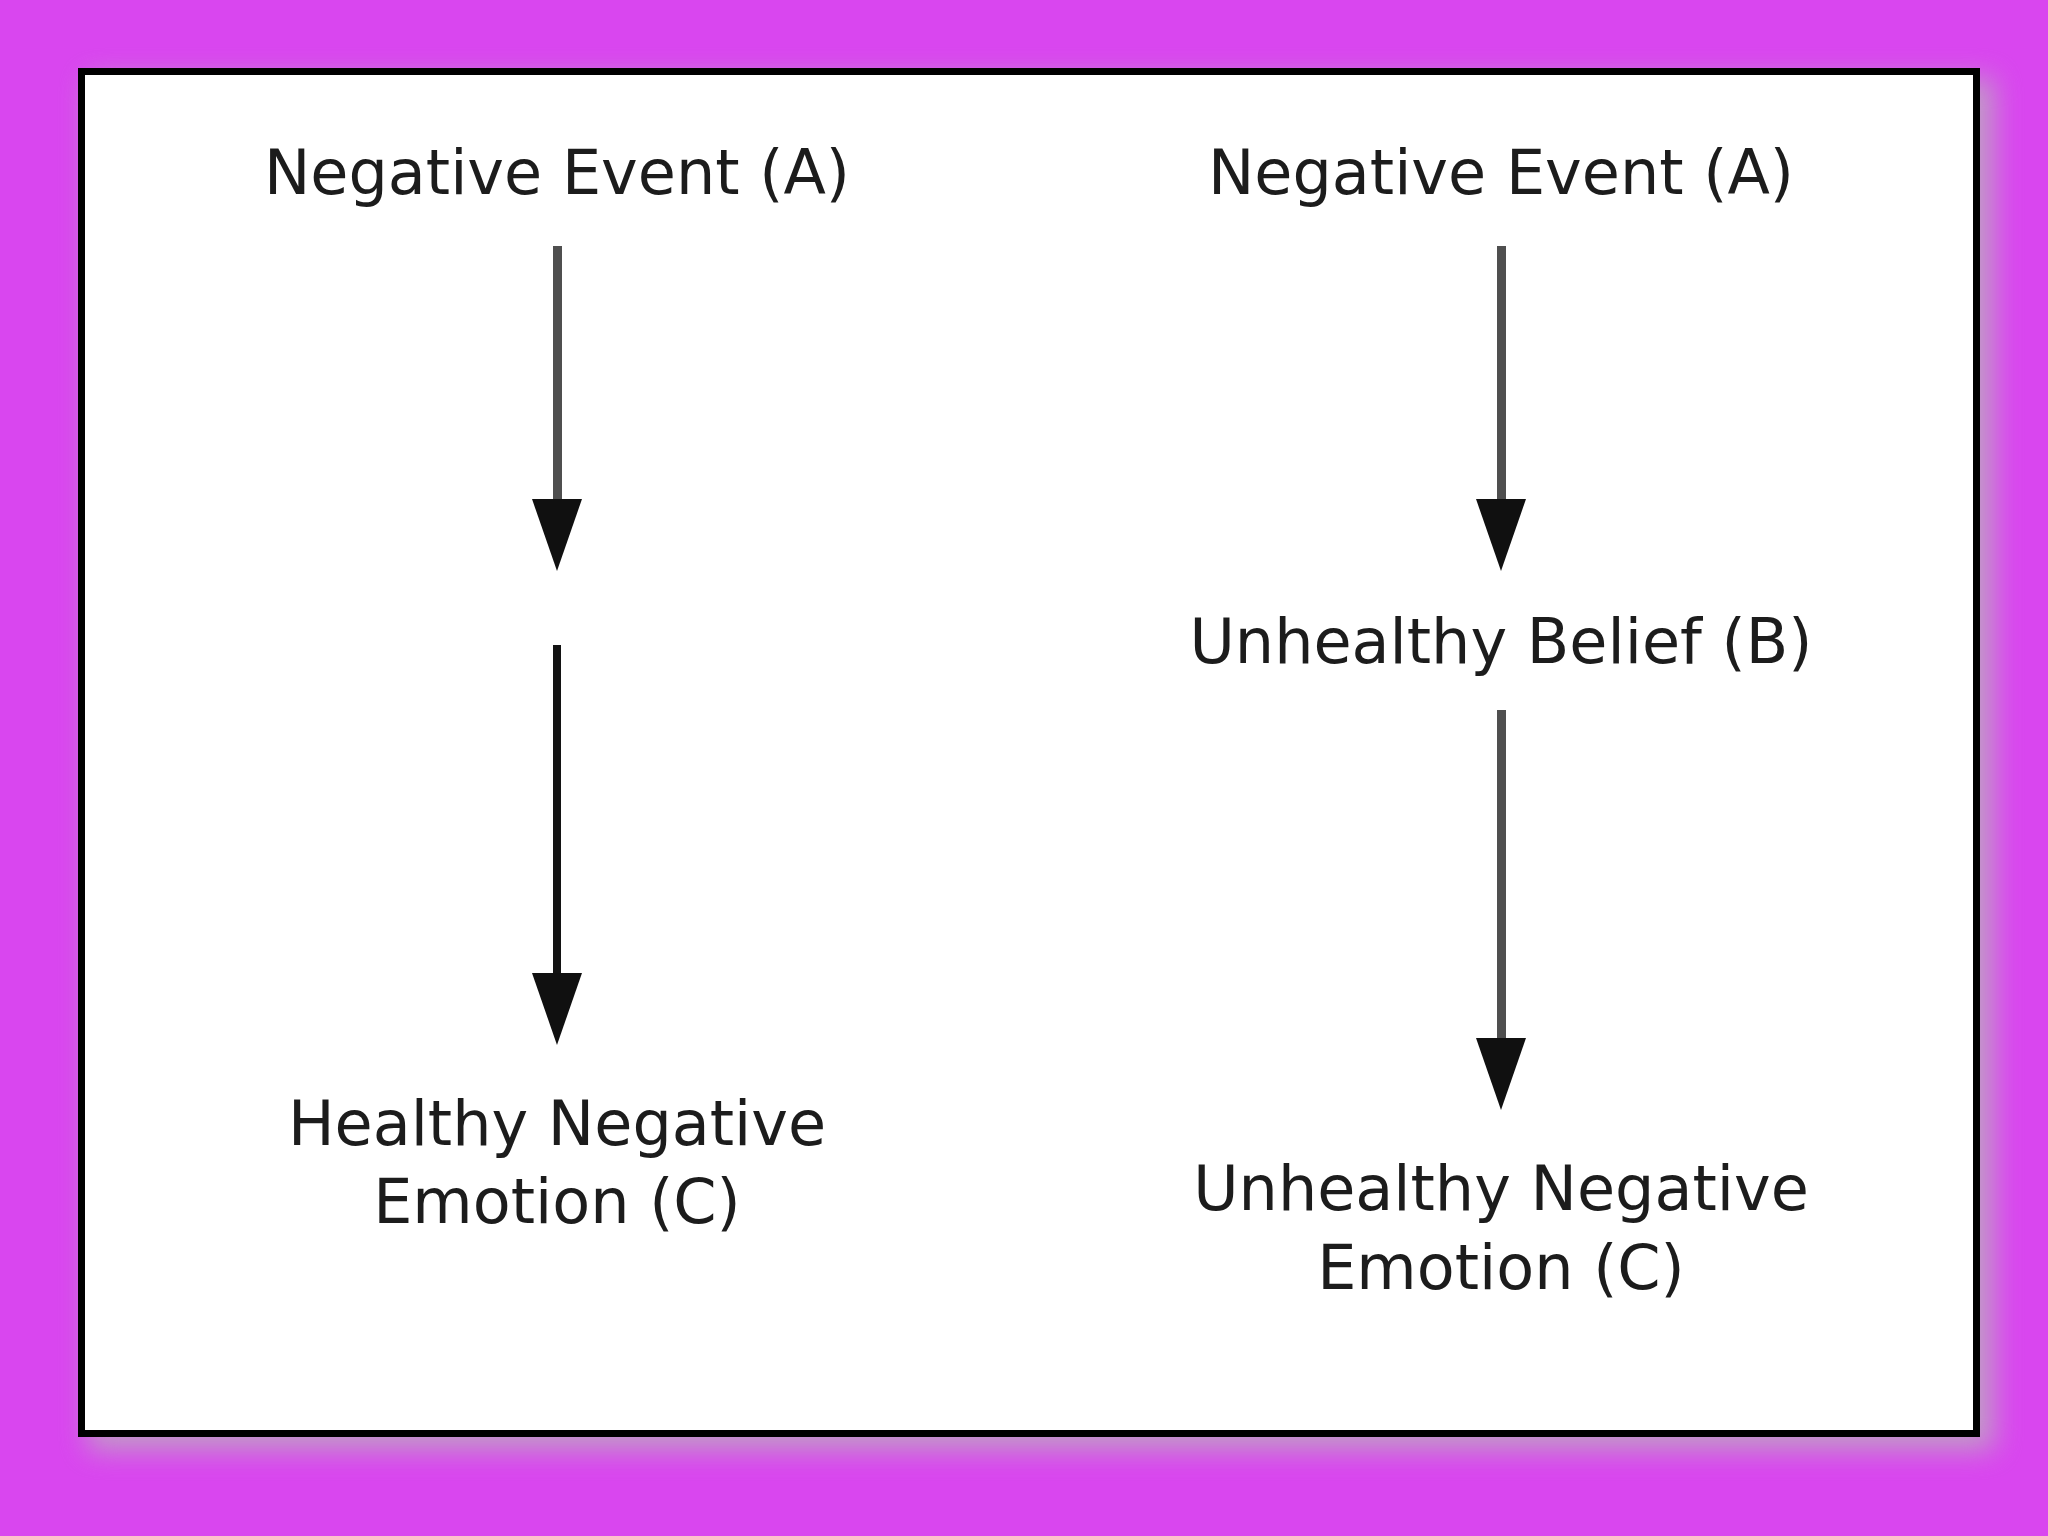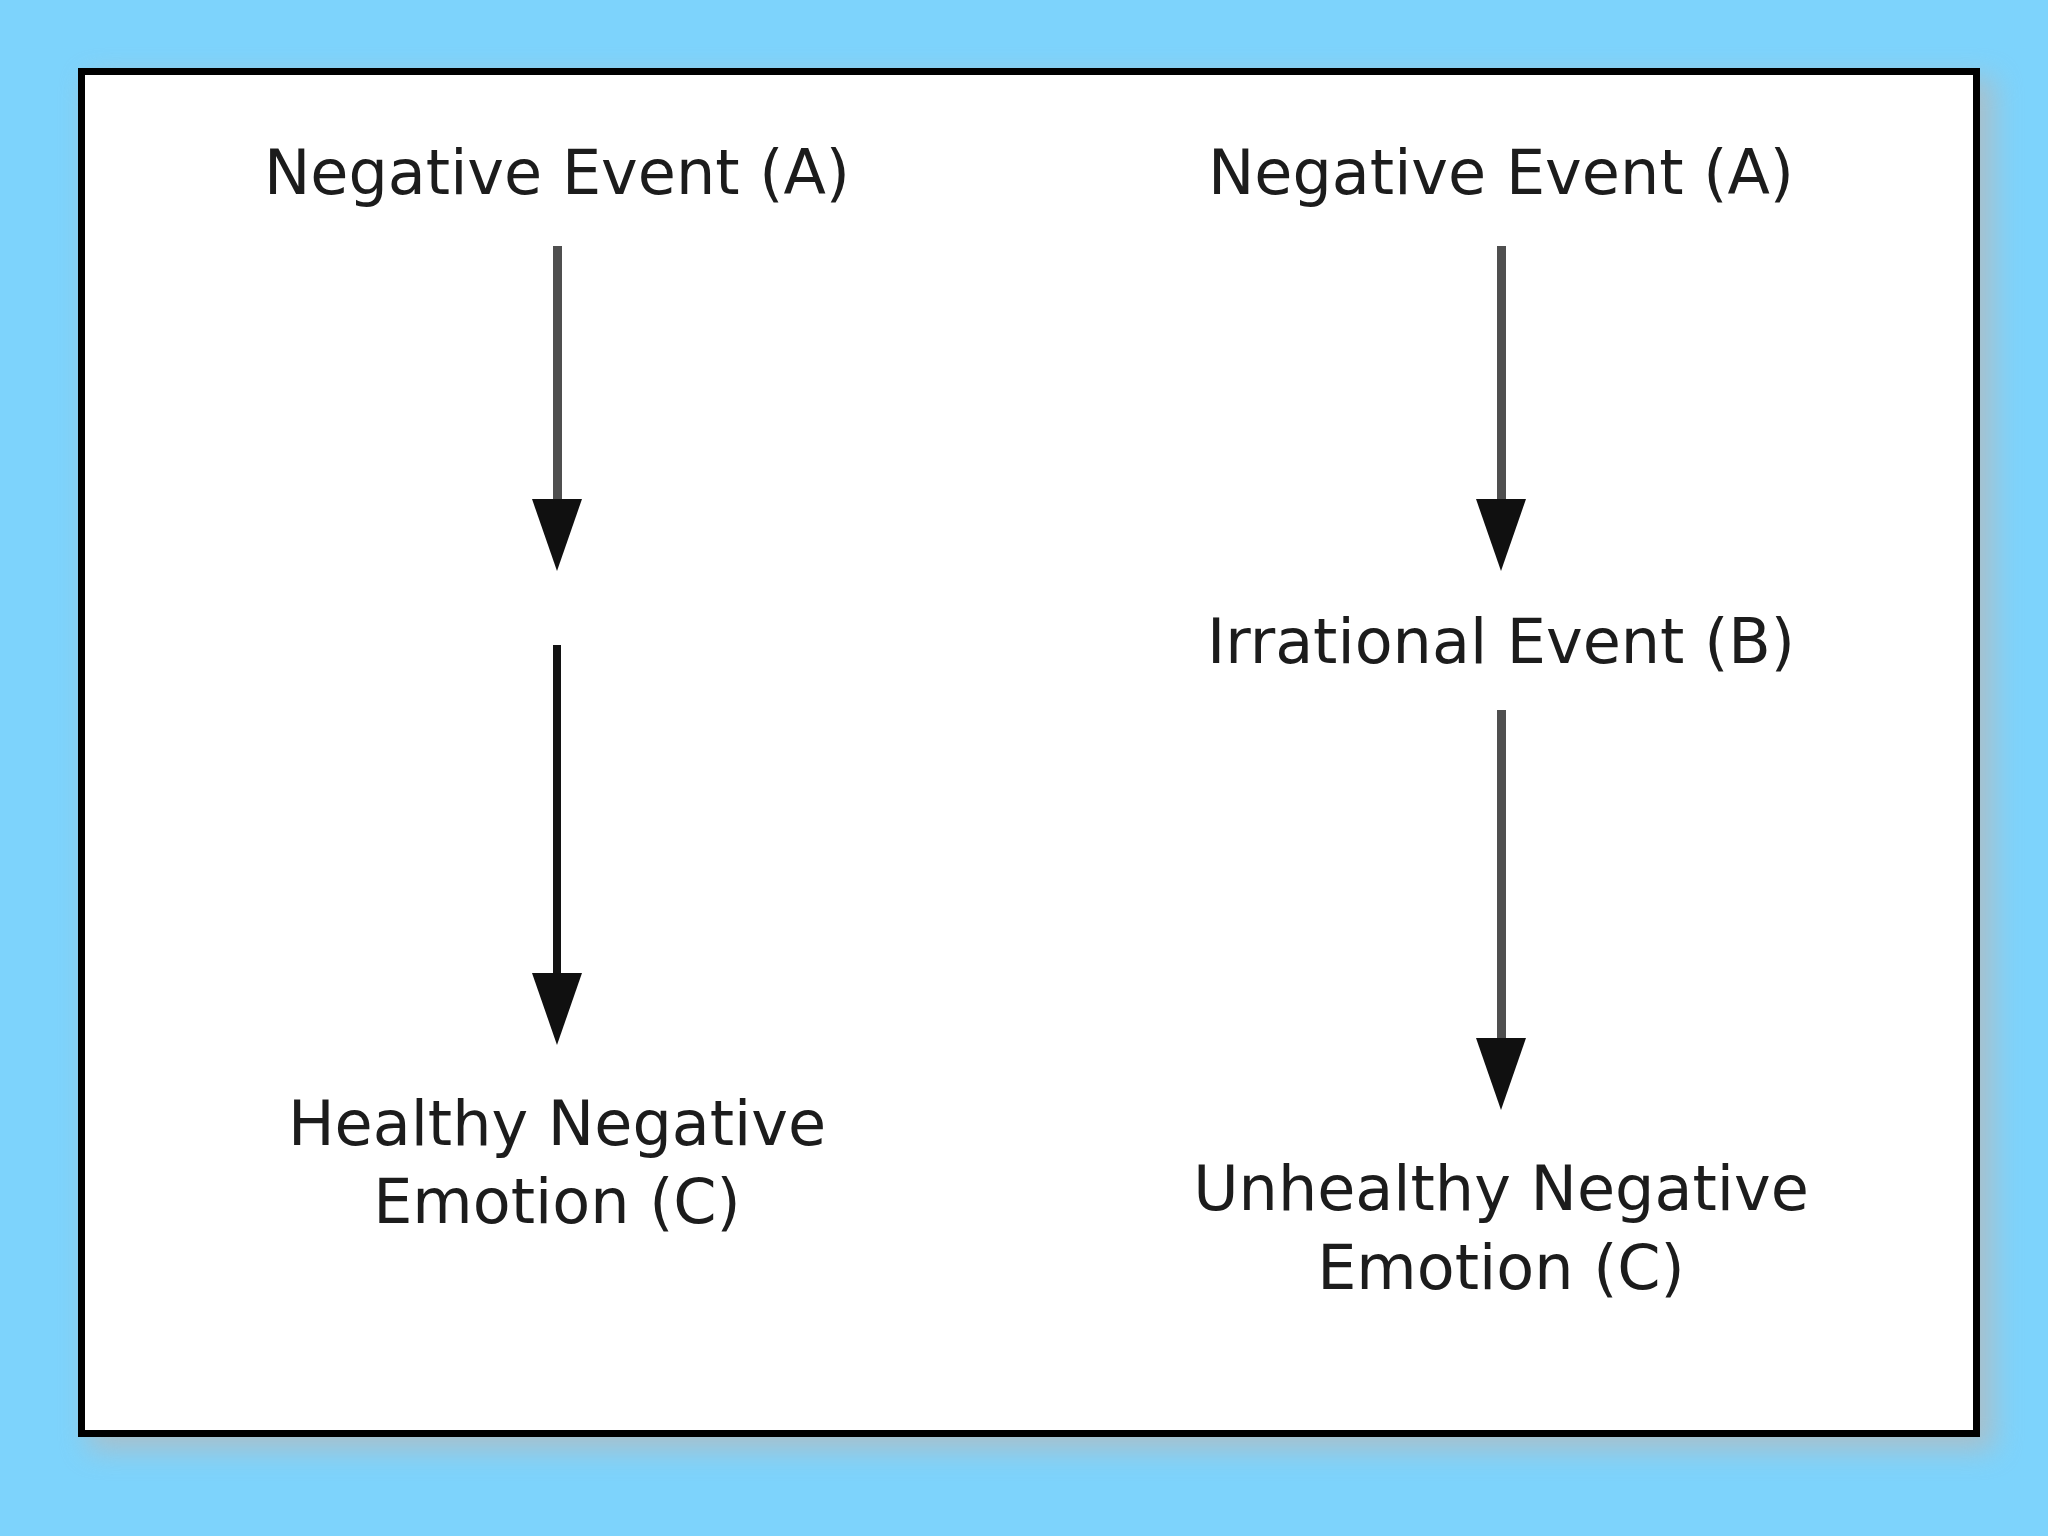--- a/index.html
+++ b/index.html
@@ -4,21 +4,21 @@
 <style>
   html, body {
     margin: 0;
     padding: 0;
     background: #ffffff;
   }
   #screen {
     position: relative;
     width: 2048px;
     height: 1536px;
-    background: #7dd3fc;
+    background: #d946ef;
     overflow: hidden;
     font-family: "DejaVu Sans", sans-serif;
   }
 
   
   #figure-shadow {
     position: absolute;
     left: 88px;
     top: 78px;
     width: 1906px;
@@ -148,21 +148,21 @@
 
         <div class="spacer-a"></div>
 
         <div class="arrow a1">
           <div class="shaft"></div>
           <div class="head"></div>
         </div>
 
         <div class="spacer-b"></div>
 
-        <div class="node">Irrational Event (B)</div>
+        <div class="node">Unhealthy Belief (B)</div>
 
         <div class="spacer-c"></div>
 
         <div class="arrow a2">
           <div class="shaft"></div>
           <div class="head"></div>
         </div>
 
         <div class="spacer-d"></div>
 

